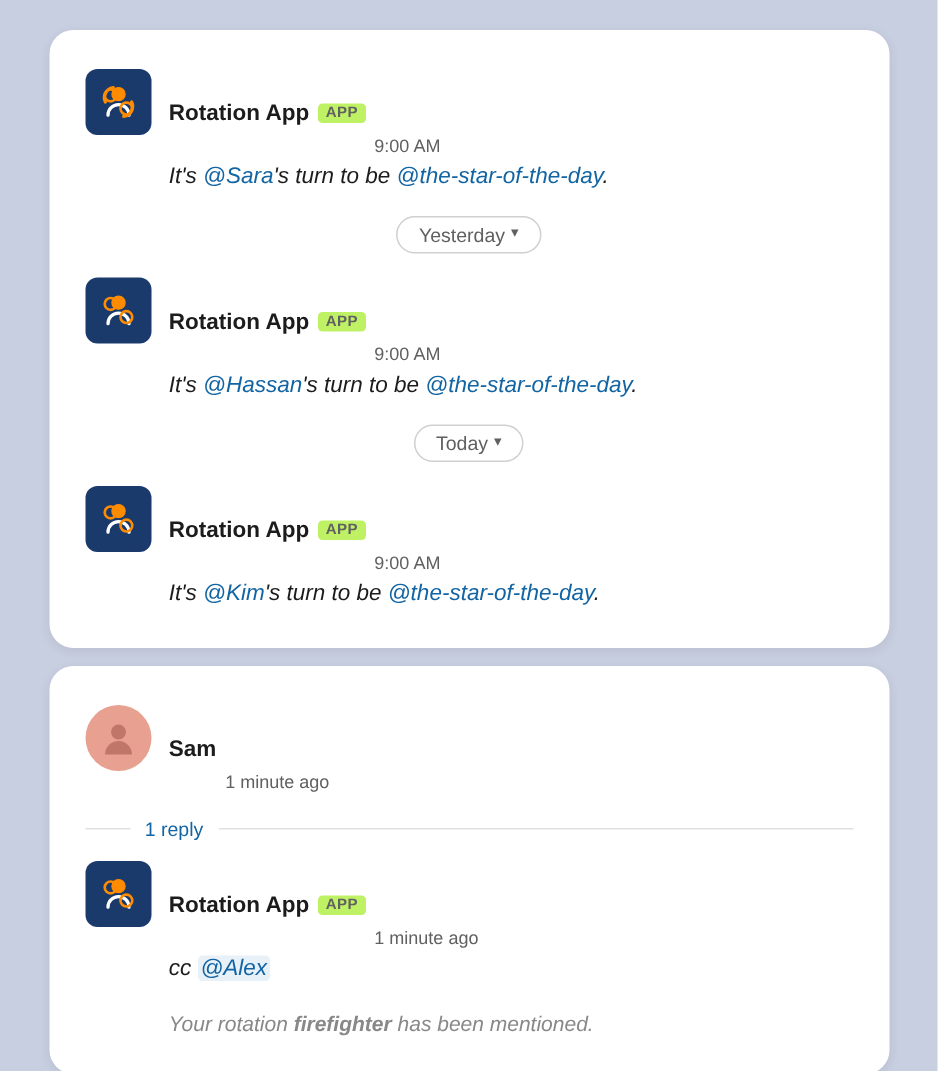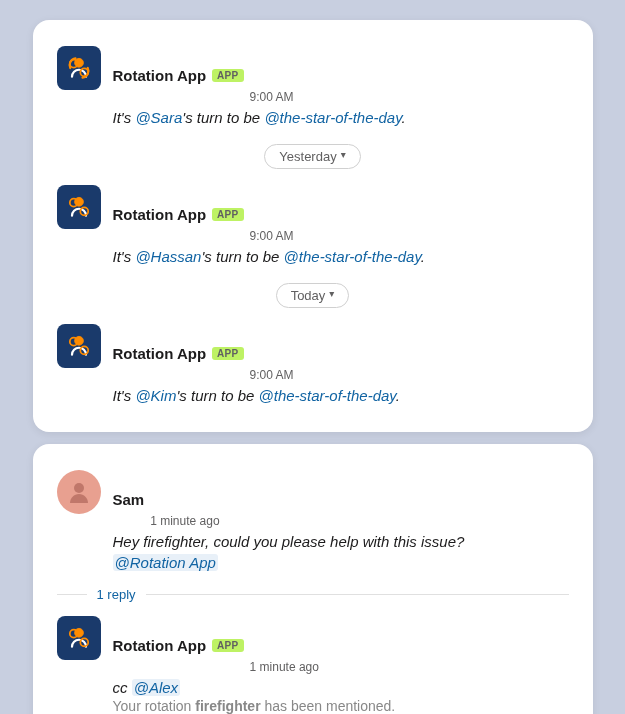--- a/index.html
+++ b/index.html
@@ -175,21 +175,22 @@
       margin-left: 6px;
     }
 
     .reply-section {
       margin-top: 8px;
     }
 
     .notification-text {
       font-size: 14px;
       color: #888;
-      margin-top: 0;
+      margin-top: 18px;
+      font-style: italic;
     }
 
     .notification-text strong {
       color: #888;
       font-weight: 700;
     }
   </style>
 </head>
 <body>
 
@@ -286,24 +287,20 @@
         <svg viewBox="0 0 26 26" fill="none">
           <circle cx="13" cy="9" r="5" fill="#c0776a"></circle>
           <path d="M4 24c0-4.97 4.03-9 9-9s9 4.03 9 9" fill="#c0776a"></path>
         </svg>
       </div>
       <div class="message-content">
         <div class="message-header">
           <span class="sender-name">Sam</span>
           <span class="timestamp">1 minute ago</span>
         </div>
-        <div class="message-text">
-          <span>Hey firefighter, could you please help with this issue?</span><br>
-          <span class="mention-highlight">@Rotation App</span>
-        </div>
       </div>
     </div>
 
     <div class="reply-count">1 reply</div>
 
     <div class="message-block reply-section">
       <div class="avatar-rotation">
         <svg viewBox="0 0 32 32" fill="none" xmlns="http://www.w3.org/2000/svg">
           <circle cx="16" cy="10" r="5" fill="#ff8c00" stroke="#ff8c00"></circle>
           <path d="M8 26c0-4.418 3.582-8 8-8s8 3.582 8 8" stroke="#fff" stroke-width="2.5" fill="none" stroke-linecap="round"></path>

